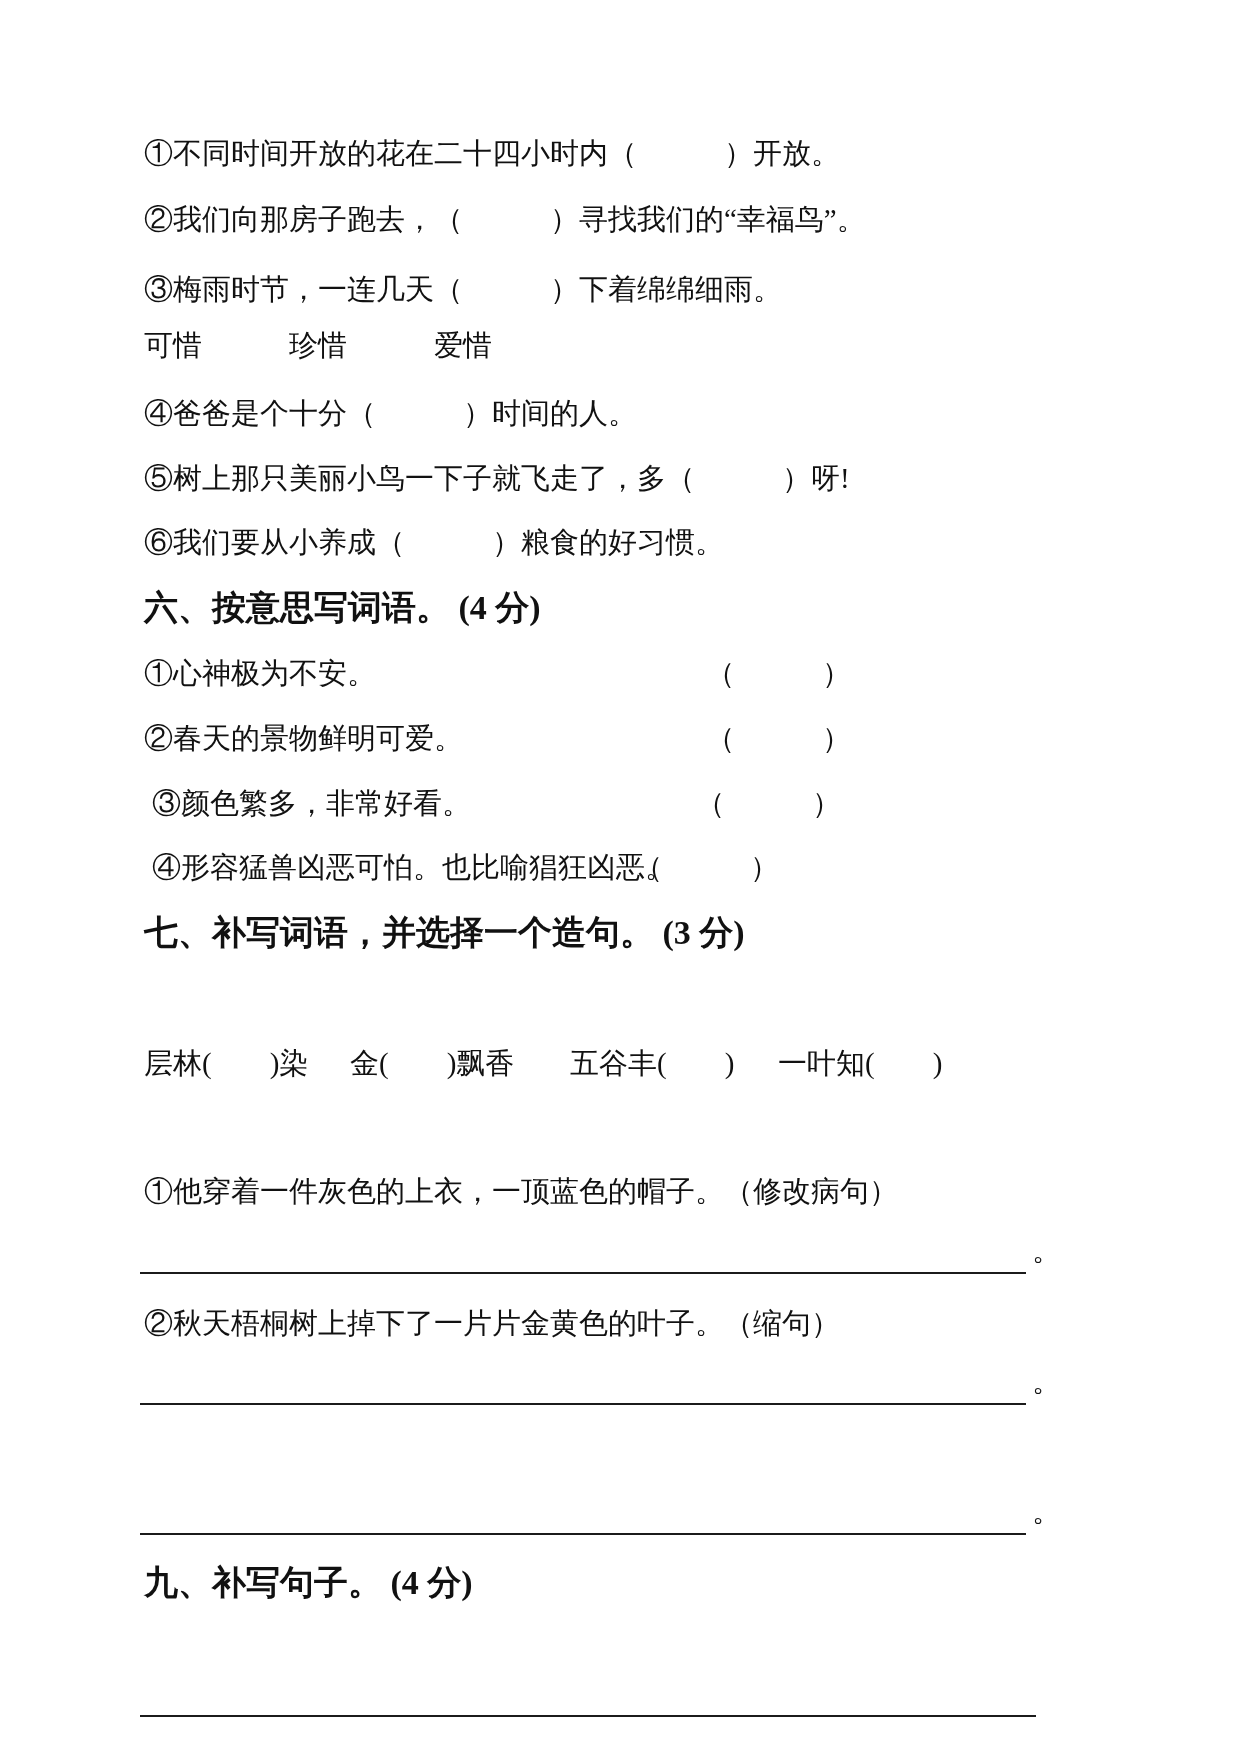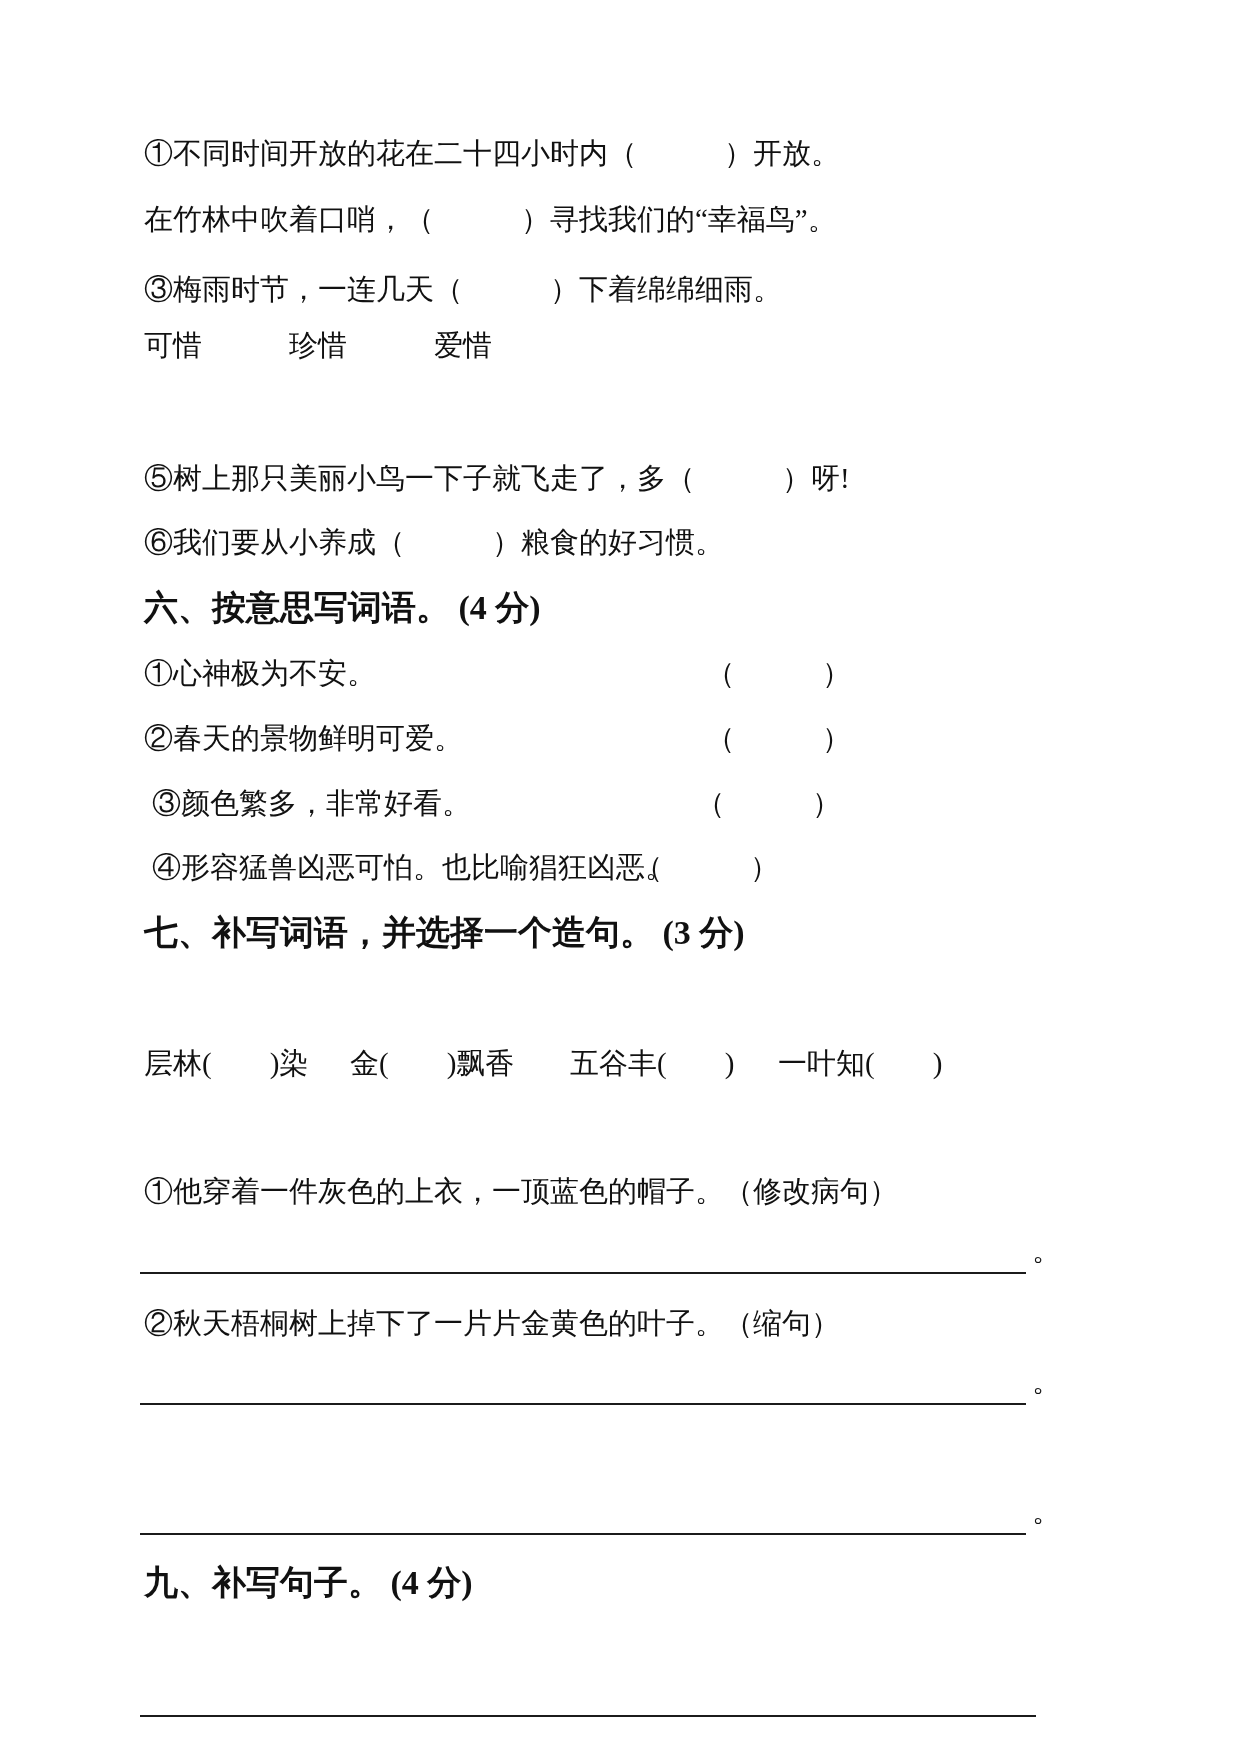--- a/index.html
+++ b/index.html
@@ -49,25 +49,26 @@
     font-size:29px;white-space:pre;
   }
   .lp1{top:1236px}.lp2{top:1367px}.lp3{top:1497px}
 </style>
 </head>
 <body>
 
 <div class="page">
 
   <div class="row r1">①不同时间开放的花在二十四小时内（　　　）开放。</div>
-  <div class="row r2">在竹林中吹着口哨，（　　　）寻找我们的“幸福鸟”。</div>
+  <div class="row r2">②我们向那房子跑去，（　　　）寻找我们的“幸福鸟”。</div>
   <div class="row r3">③梅雨时节，一连几天（　　　）下着绵绵细雨。</div>
 
   <div class="row rbank">可惜　　　珍惜　　　爱惜</div>
 
+  <div class="row r4">④爸爸是个十分（　　　）时间的人。</div>
   <div class="row r6">⑥我们要从小养成（　　　）粮食的好习惯。</div>
   <div class="row r5">⑤树上那只美丽小鸟一下子就飞走了，多（　　　）呀!</div>
 
   <div class="row heading rh6">六、按意思写词语。 (4 分)</div>
 
   <div class="row wide ri1">
     <span class="abs clue">①心神极为不安。</span>
     <span class="abs slot1">（　　　）</span>
   </div>
   <div class="row wide ri2">

